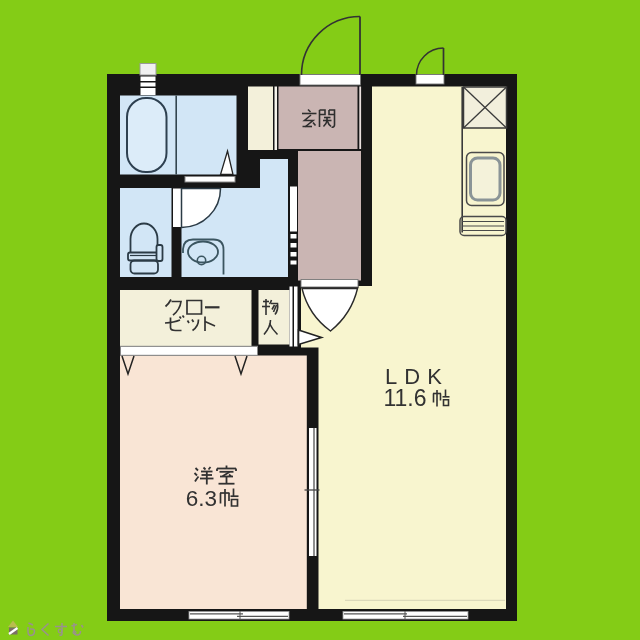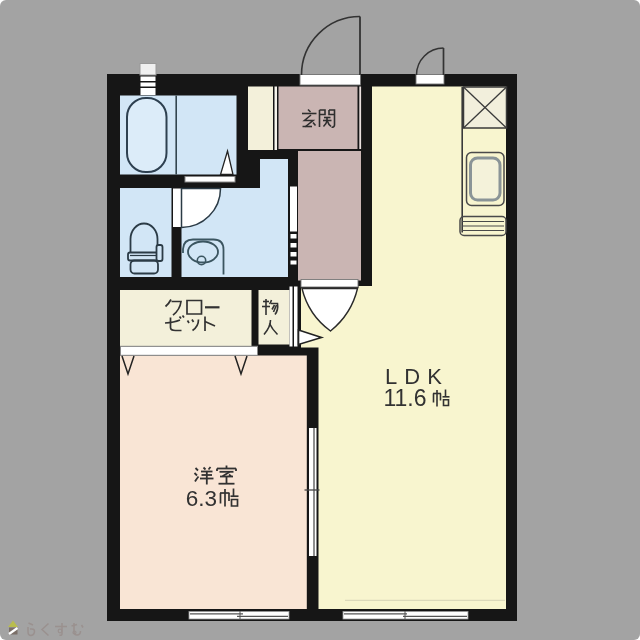--- a/index.html
+++ b/index.html
@@ -1,16 +1,16 @@
 <!DOCTYPE html>
 <html><head>
 <meta charset="utf-8">
 <style>
 html,body{margin:0;padding:0;background:#ffffff;}
-#page{position:relative;width:640px;height:640px;background:#a3a3a3;font-family:"Liberation Sans", sans-serif;border-radius:6px;}
+#page{position:relative;width:640px;height:640px;background:#84cc16;font-family:"Liberation Sans", sans-serif;}
 svg{position:absolute;left:0;top:0;}
 </style>
 </head>
 <body>
 <div id="page">
 <svg width="640" height="640" viewBox="0 0 640 640">
 
 <rect x="107" y="74" width="410" height="547" fill="#161616"></rect>
 
 <rect x="120" y="95.5" width="116.5" height="79" fill="#d2e6f6"></rect>

